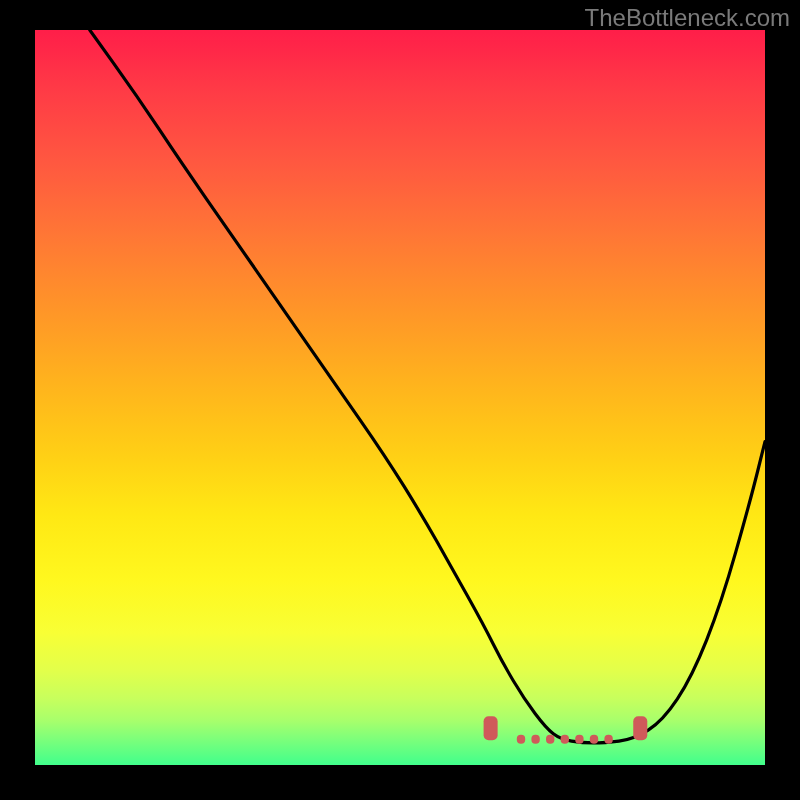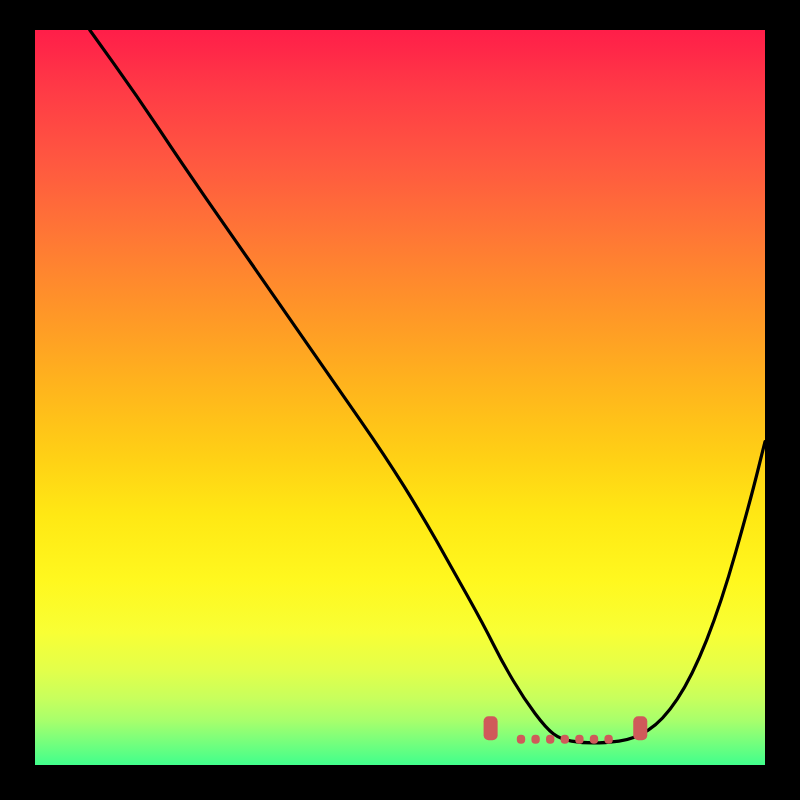--- a/index.html
+++ b/index.html
@@ -49,20 +49,21 @@
     position: absolute;
     inset: 0;
     width: 100%;
     height: 100%;
   }
 </style>
 </head>
 <body>
 
 <div class="container">
+  <div class="watermark">TheBottleneck.com</div>
   <div class="plot-area">
     <svg class="curves" viewBox="0 0 730 735" preserveAspectRatio="none">
       <path id="main-curve" fill="none" stroke="#000000" stroke-width="3.2" stroke-linecap="round" stroke-linejoin="round" d="M 54.75 0.00 Q 54.75 0.00 78.47 33.07 Q 102.20 66.15 124.10 99.23 Q 146.00 132.30 171.55 169.05 Q 197.10 205.80 222.65 242.55 Q 248.20 279.30 273.75 316.05 Q 299.30 352.80 324.85 389.55 Q 350.40 426.30 368.65 455.70 Q 386.90 485.10 401.50 510.82 Q 416.10 536.55 432.52 565.95 Q 448.95 595.35 458.07 613.73 Q 467.20 632.10 478.15 650.48 Q 489.10 668.85 500.05 683.55 Q 511.00 698.25 518.30 703.76 Q 525.60 709.27 536.55 711.11 Q 547.50 712.95 558.45 712.95 Q 569.40 712.95 584.00 711.11 Q 598.60 709.27 613.20 700.09 Q 627.80 690.90 642.40 668.85 Q 657.00 646.80 671.60 610.05 Q 686.20 573.30 700.80 521.85 Q 715.40 470.40 722.70 441.00 T 730.00 411.60"></path>
       <g id="band-group">
           <rect x="448.60" y="686.25" width="14.03" height="24" rx="5" fill="#cf5a5a"></rect>
           <rect x="598.25" y="686.25" width="14.03" height="24" rx="5" fill="#cf5a5a"></rect>
           <rect x="481.80" y="704.77" width="8.40" height="9" rx="4" fill="#cf5a5a"></rect>
           <rect x="496.40" y="704.77" width="8.40" height="9" rx="4" fill="#cf5a5a"></rect>
           <rect x="511.00" y="704.77" width="8.40" height="9" rx="4" fill="#cf5a5a"></rect>
           <rect x="525.60" y="704.77" width="8.40" height="9" rx="4" fill="#cf5a5a"></rect>

